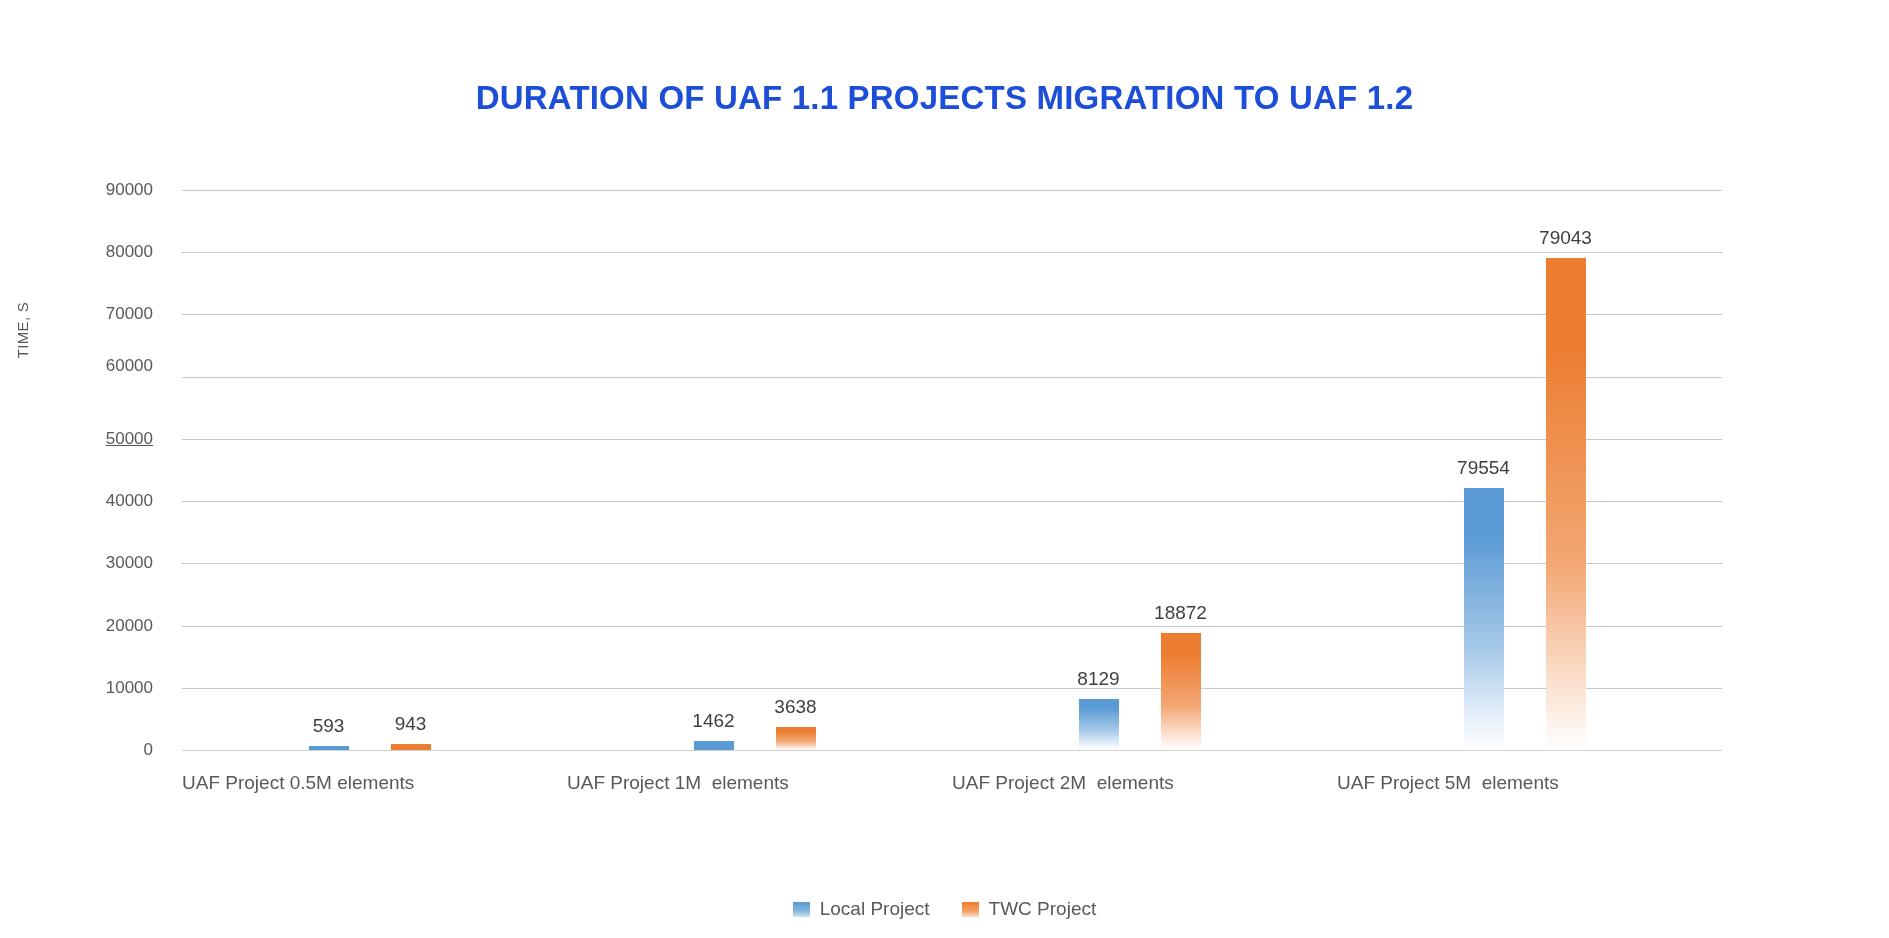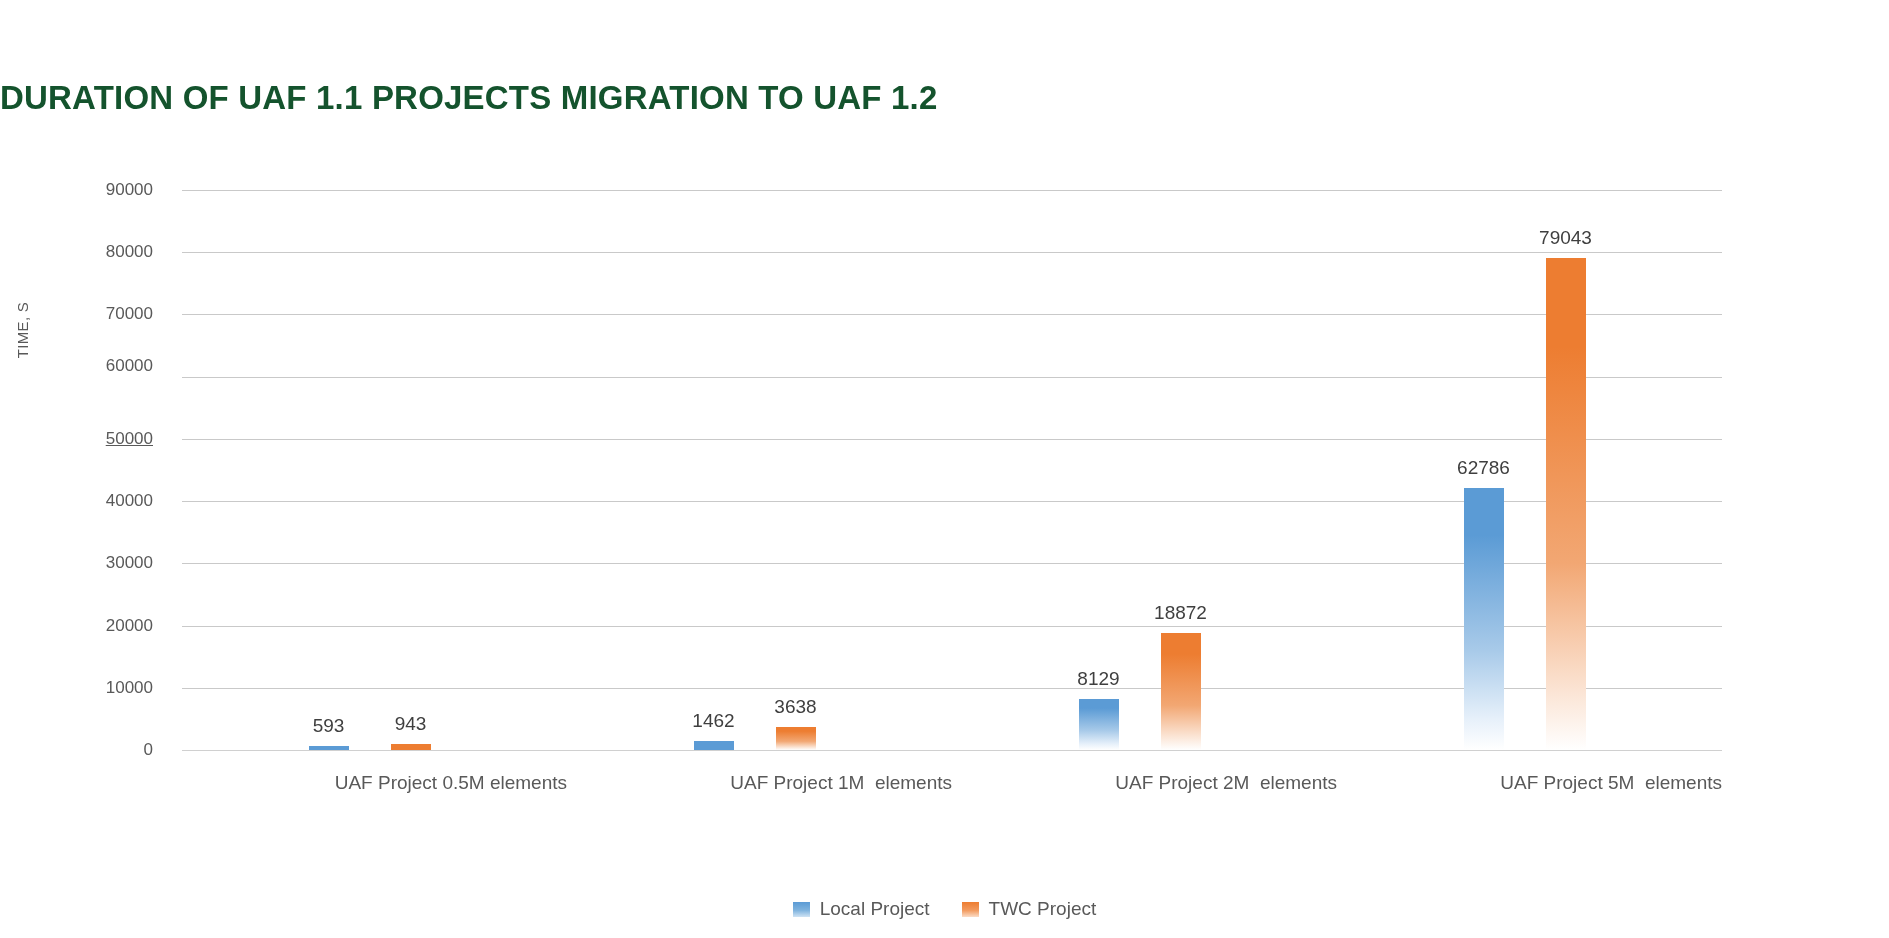--- a/index.html
+++ b/index.html
@@ -22,25 +22,25 @@
     inset: 0;
     background: #ffffff;
   }
 
   
   #chart-title {
     position: absolute;
     left: 0;
     right: 0;
     top: 78px;
-    text-align: left;
+    text-align: center;
     font-size: 33px;
     font-weight: bold;
     letter-spacing: 0.2px;
-    color: #14532d;
+    color: #1d4ed8;
     line-height: 40px;
     white-space: nowrap;
   }
 
   
   #y-axis-title {
     position: absolute;
     left: 14px;
     top: 340px;
     width: 180px;
@@ -137,21 +137,21 @@
     margin-bottom: 9px;
     font-size: 19px;
     color: #3f3f3f;
     white-space: nowrap;
   }
 
   
   .cat-label {
     position: absolute;
     top: 772px;
-    text-align: right;
+    text-align: left;
     font-size: 19px;
     color: #595959;
     white-space: pre;
   }
 
   
   #legend {
     position: absolute;
     left: 0;
     right: 0;
@@ -255,21 +255,21 @@
               <div class="bar series-twc" title="TWC Project: 18872" style="height: 117.426px;">
                 <div class="bar-label">18872</div>
               </div>
             </div>
           </div>
         </div>
         <div class="cat-group" style="left: 1155px; width: 385px;">
           <div class="bars-wrap">
             <div class="bar-slot">
               <div class="bar series-local" title="Local Project: 42038" style="height: 261.57px;">
-                <div class="bar-label">62786</div>
+                <div class="bar-label">79554</div>
               </div>
             </div>
             <div class="bar-slot">
               <div class="bar series-twc" title="TWC Project: 79043" style="height: 491.823px;">
                 <div class="bar-label">79043</div>
               </div>
             </div>
           </div>
         </div>
       </div>

